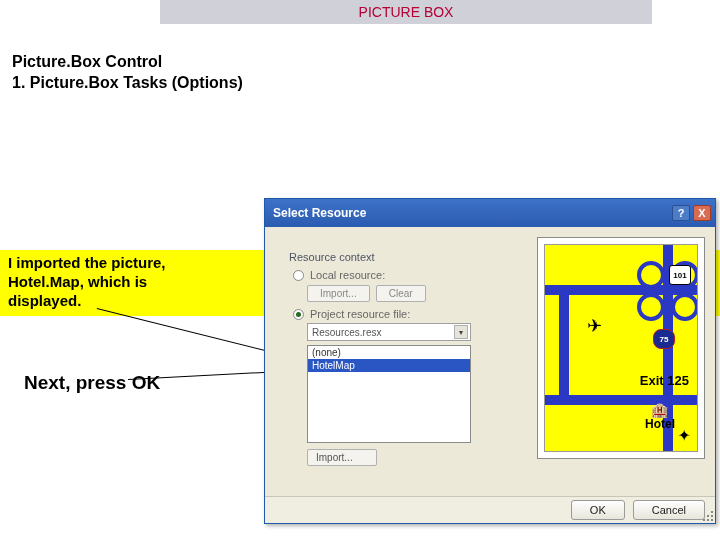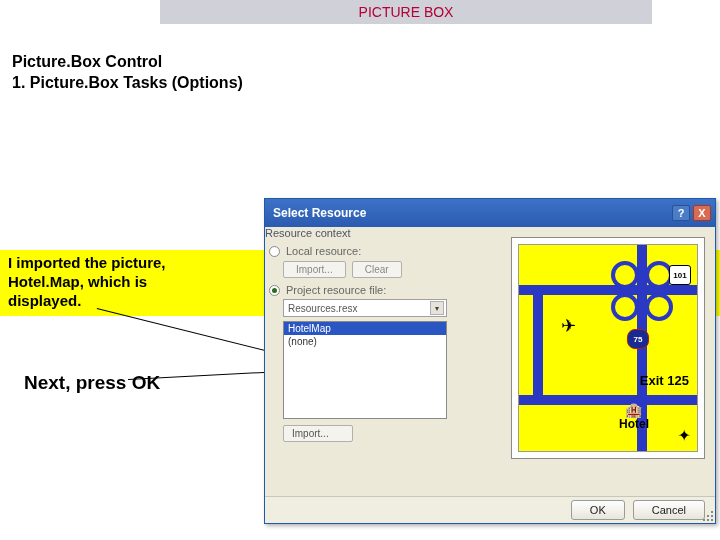--- a/index.html
+++ b/index.html
@@ -65,21 +65,21 @@
     border-radius: 2px;
     color: #fff; font-size: 11px; font-weight: bold;
     display: flex; align-items: center; justify-content: center;
     line-height: 1;
   }
   .title-btn.help { background: #4a7cc8; border-color: #2a5090; }
 
   .body {
     position: relative;
     height: calc(100% - 22px - 34px);
-    padding: 0;
+    padding: 24px;
   }
   .group-label {
     font-size: 11px; color: #4f5465;
     margin-bottom: 6px;
   }
   .radio-row {
     display: flex; align-items: center; gap: 6px;
     font-size: 11px; color: #666;
     margin: 3px 0 3px 4px;
   }
@@ -123,21 +123,21 @@
   .import2 {
     margin: 6px 0 0 18px;
     width: 70px;
     border: 1px solid #b0b0b0; background: #f4f3ee;
     font-size: 10px; color: #555;
     padding: 2px 8px; border-radius: 2px;
   }
 
   .preview {
     position: absolute; right: 10px; top: 10px;
-    width: 194px; height: 222px;
+    width: 168px; height: 222px;
     background: #fff;
     border: 1px solid #8a8a8a;
   }
   .map {
     position: absolute; inset: 6px;
     background: #ffff00;
     border: 1px solid #999;
     overflow: hidden;
   }
   .road-h, .road-v {
@@ -249,22 +249,22 @@
 
     <div class="radio-row">
       <span class="radio checked"></span>
       <span>Project resource file:</span>
     </div>
     <div class="combo">
       <span>Resources.resx</span>
       <span class="arrow">▾</span>
     </div>
     <div class="listbox">
+      <div class="row"><span>(none)</span></div>
       <div class="row sel"><span>HotelMap</span></div>
-      <div class="row"><span>(none)</span></div>
     </div>
     <div class="import2"><span>Import...</span></div>
 
     <div class="preview">
       <div class="map">
         <div class="road-h" style="top:40px;"></div>
         <div class="road-h" style="top:150px;"></div>
         <div class="road-v" style="left:118px;"></div>
         <div class="road-v" style="left:14px; top:40px; height:120px;"></div>
 

